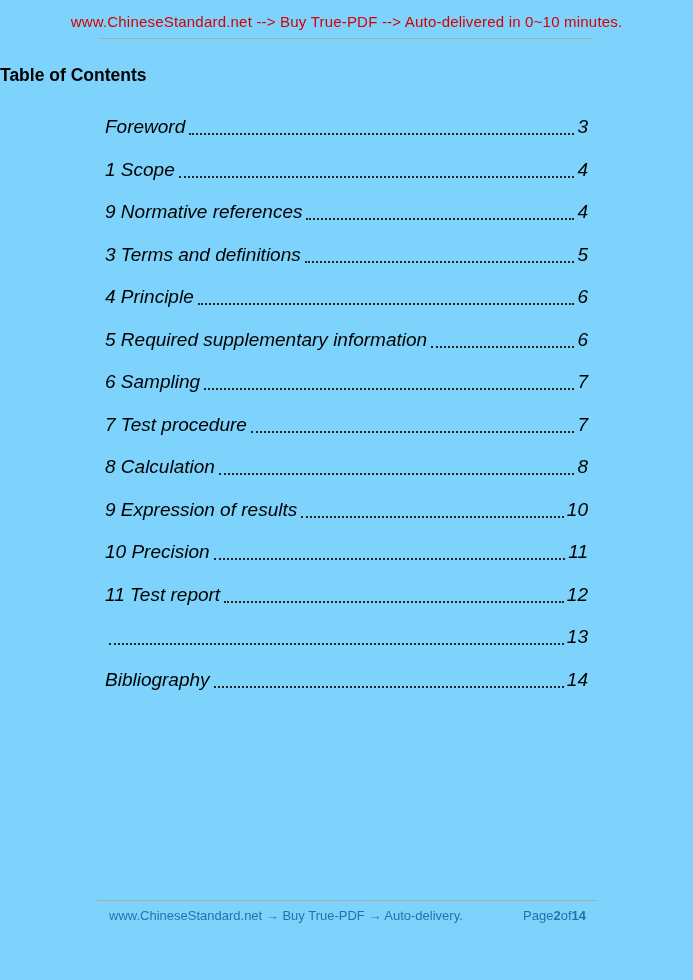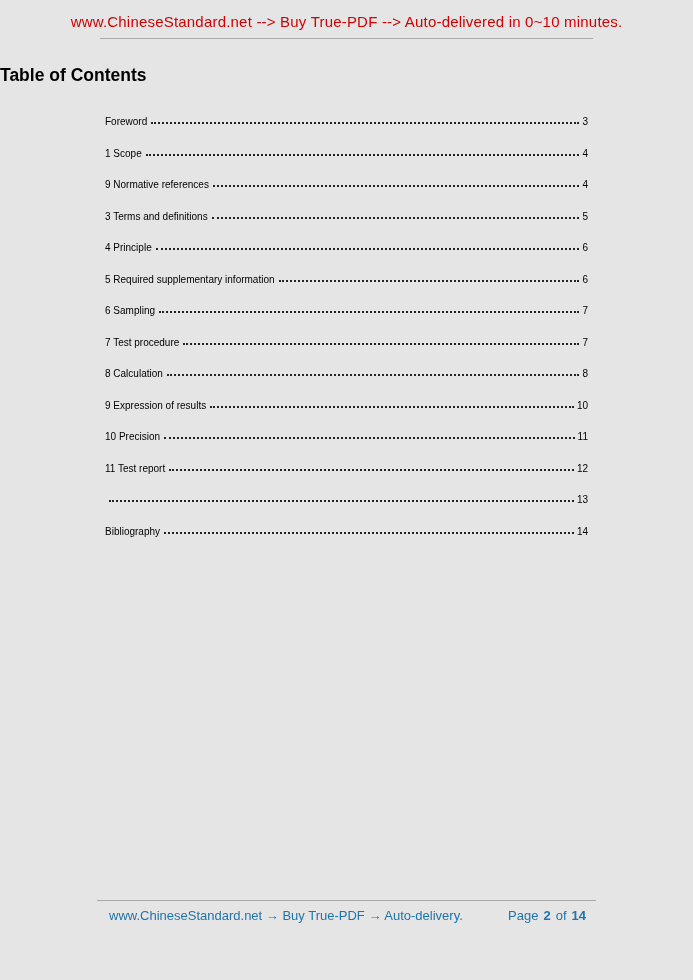--- a/index.html
+++ b/index.html
@@ -4,21 +4,21 @@
 <style>
   :root{
     --banner-red:#d60000;
     --link-blue:#1f74ad;
   }
   *{box-sizing:border-box;}
   html,body{margin:0;padding:0;background:#fff;}
   .page{
     position:relative;
     width:693px;height:980px;
-    background:#e5e5e5;
+    background:#7dd3fc;
     font-family:"Liberation Sans", sans-serif;
     color:#000;
     overflow:hidden;
     margin:0 auto;
   }
   .banner{
     padding-top:13px;
     text-align:center;
     color:var(--banner-red);
     font-size:15px;
@@ -38,21 +38,22 @@
     height:0;
   }
   .toc-title{
     margin:26px 0 0;
     text-align:left;
     font-size:17.5px;
     font-weight:bold;
   }
   .toc{
     margin:30px 105px 0;
-    font-size:10px;
+    font-size:19px;
+    font-style:italic;
   }
   .toc-row{
     display:flex;
     align-items:flex-end;
     margin-bottom:20.5px;
     cursor:pointer;
   }
   .toc-label{white-space:nowrap;}
   .toc-dots{
     flex:1;
@@ -73,21 +74,20 @@
     font-size:13px;
     color:var(--link-blue);
   }
   .footer-left{white-space:nowrap;}
   .footer-link{
     color:var(--link-blue);
     cursor:pointer;
   }
   .footer-right{
     display:flex;
-    gap:5px;
     white-space:nowrap;
   }
   .footer-right .num{font-weight:bold;}
 </style>
 </head>
 <body>
 
 <div class="page">
 
   <div class="banner">www.ChineseStandard.net --&gt; Buy True-PDF --&gt; Auto-delivered in 0~10 minutes.</div>

